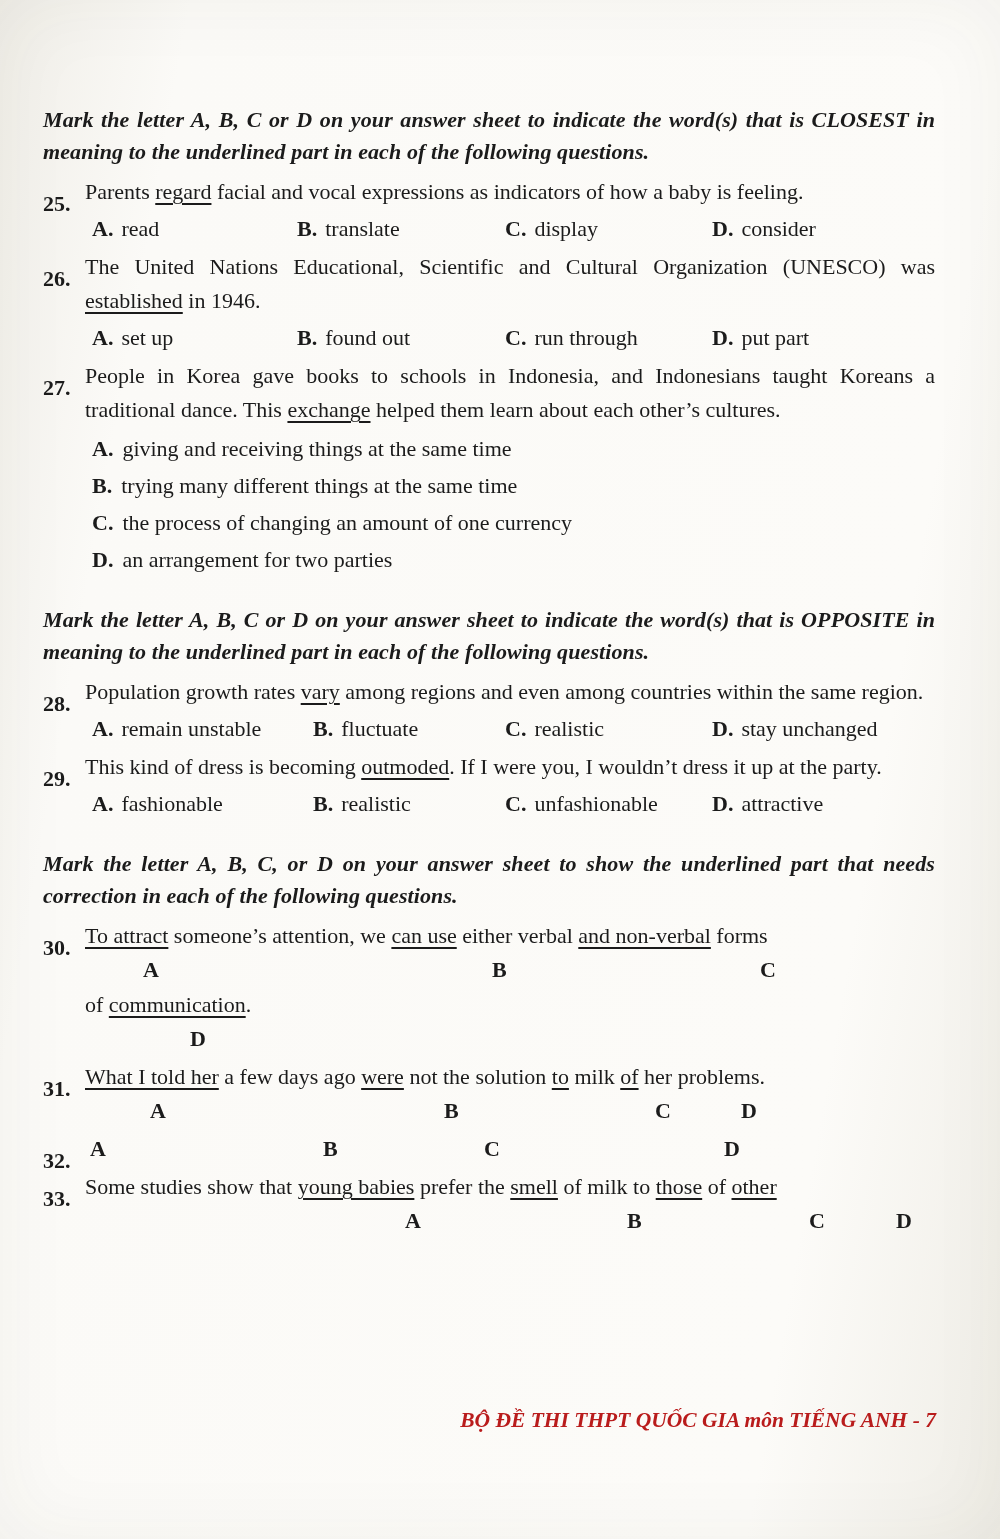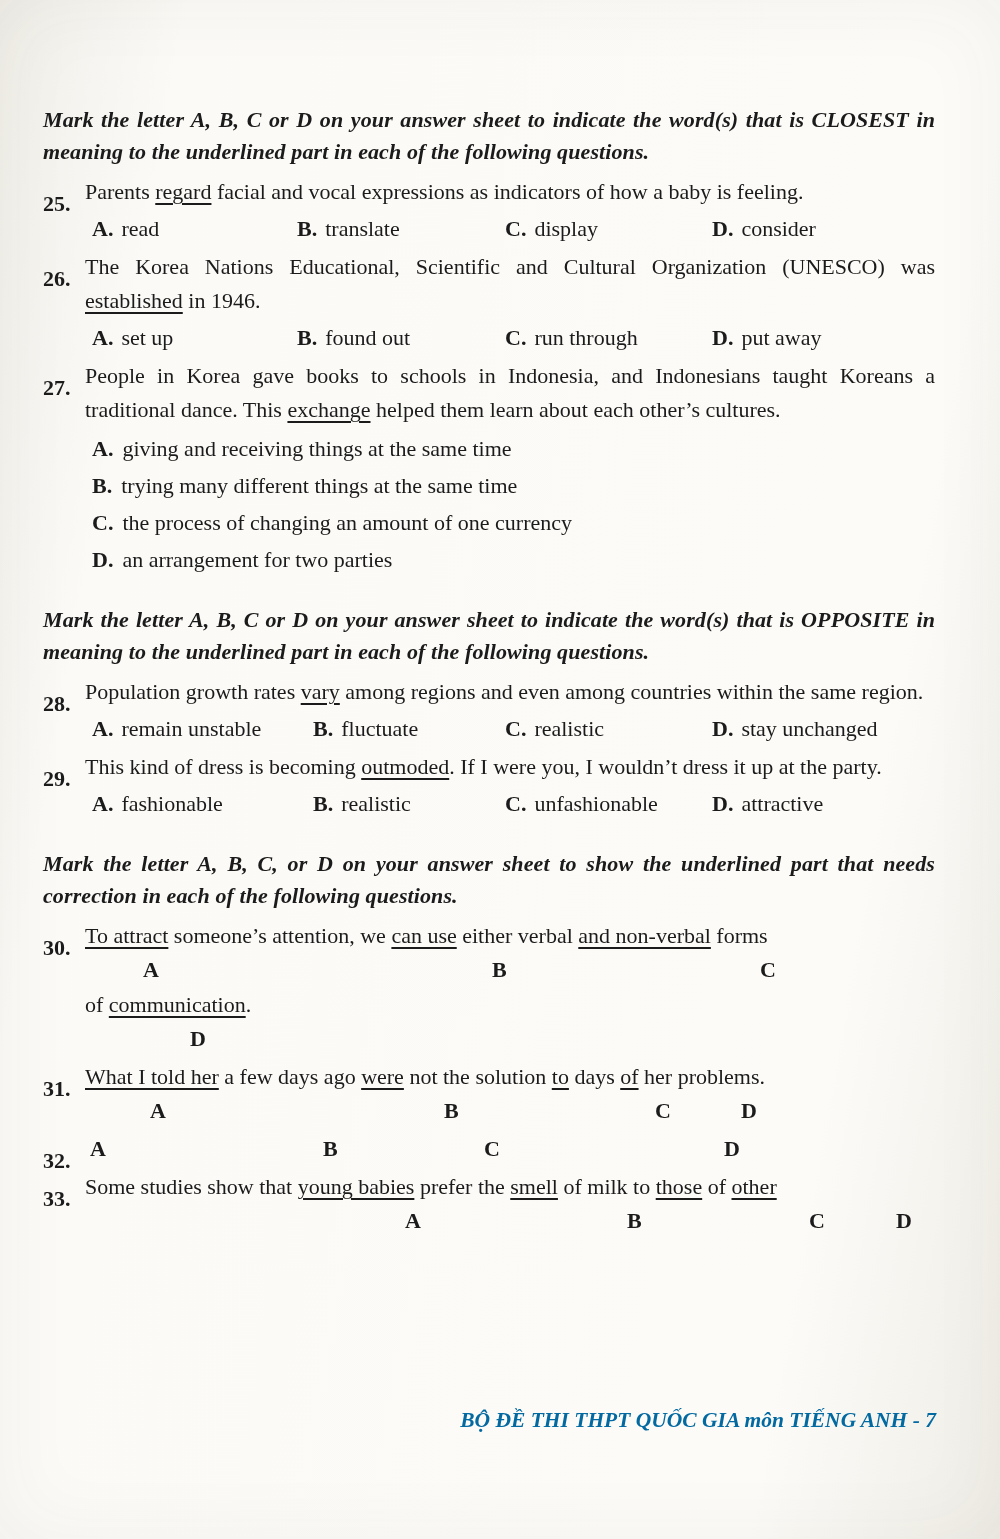--- a/index.html
+++ b/index.html
@@ -42,21 +42,21 @@
   .sopt .olab { margin-right: 9px; }
   .markrow { position: relative; height: 35px; }
   .mark { position: absolute; top: 0; font-weight: 700; line-height: 33px; }
   .footer {
     position: absolute;
     right: 64px;
     top: 1408px;
     font-weight: 700;
     font-style: italic;
     font-size: 21.5px;
-    color: #0369a1;
+    color: #b91c1c;
   }
 </style>
 </head>
 <body>
 
 <div class="page">
 
   <section class="sec">
     <p class="instruction">Mark the letter A, B, C or D on your answer sheet to indicate the word(s) that is CLOSEST in meaning to the underlined part in each of the following questions.</p>
 
@@ -66,26 +66,26 @@
       <div class="optrow">
         <span class="opt" style="left:7px"><b class="olab">A.</b><span>read</span></span>
         <span class="opt" style="left:212px"><b class="olab">B.</b><span>translate</span></span>
         <span class="opt" style="left:420px"><b class="olab">C.</b><span>display</span></span>
         <span class="opt" style="left:627px"><b class="olab">D.</b><span>consider</span></span>
       </div>
     </div>
 
     <div class="question">
       <b class="qnum">26.</b>
-      <p class="qtext"><span>The Korea Nations Educational, Scientific and Cultural Organization (UNESCO) was </span><span class="u">established</span><span> in 1946.</span></p>
+      <p class="qtext"><span>The United Nations Educational, Scientific and Cultural Organization (UNESCO) was </span><span class="u">established</span><span> in 1946.</span></p>
       <div class="optrow">
         <span class="opt" style="left:7px"><b class="olab">A.</b><span>set up</span></span>
         <span class="opt" style="left:212px"><b class="olab">B.</b><span>found out</span></span>
         <span class="opt" style="left:420px"><b class="olab">C.</b><span>run through</span></span>
-        <span class="opt" style="left:627px"><b class="olab">D.</b><span>put away</span></span>
+        <span class="opt" style="left:627px"><b class="olab">D.</b><span>put part</span></span>
       </div>
     </div>
 
     <div class="question">
       <b class="qnum">27.</b>
       <p class="qtext"><span>People in Korea gave books to schools in Indonesia, and Indonesians taught Koreans a traditional dance. This </span><span class="u">exchange</span><span> helped them learn about each other’s cultures.</span></p>
       <div class="optstack">
         <div class="sopt"><b class="olab">A.</b><span>giving and receiving things at the same time</span></div>
         <div class="sopt"><b class="olab">B.</b><span>trying many different things at the same time</span></div>
         <div class="sopt"><b class="olab">C.</b><span>the process of changing an amount of one currency</span></div>
@@ -132,21 +132,21 @@
         <b class="mark" style="left:675px">C</b>
       </div>
       <p class="qtext"><span>of </span><span class="u">communication</span><span>.</span></p>
       <div class="markrow">
         <b class="mark" style="left:105px">D</b>
       </div>
     </div>
 
     <div class="question">
       <b class="qnum">31.</b>
-      <p class="qtext"><span class="u">What I told her</span><span> a few days ago </span><span class="u">were</span><span> not the solution </span><span class="u">to</span><span> days </span><span class="u">of</span><span> her problems.</span></p>
+      <p class="qtext"><span class="u">What I told her</span><span> a few days ago </span><span class="u">were</span><span> not the solution </span><span class="u">to</span><span> milk </span><span class="u">of</span><span> her problems.</span></p>
       <div class="markrow">
         <b class="mark" style="left:65px">A</b>
         <b class="mark" style="left:359px">B</b>
         <b class="mark" style="left:570px">C</b>
         <b class="mark" style="left:656px">D</b>
       </div>
     </div>
 
     <div class="question">
       <b class="qnum">32.</b>

